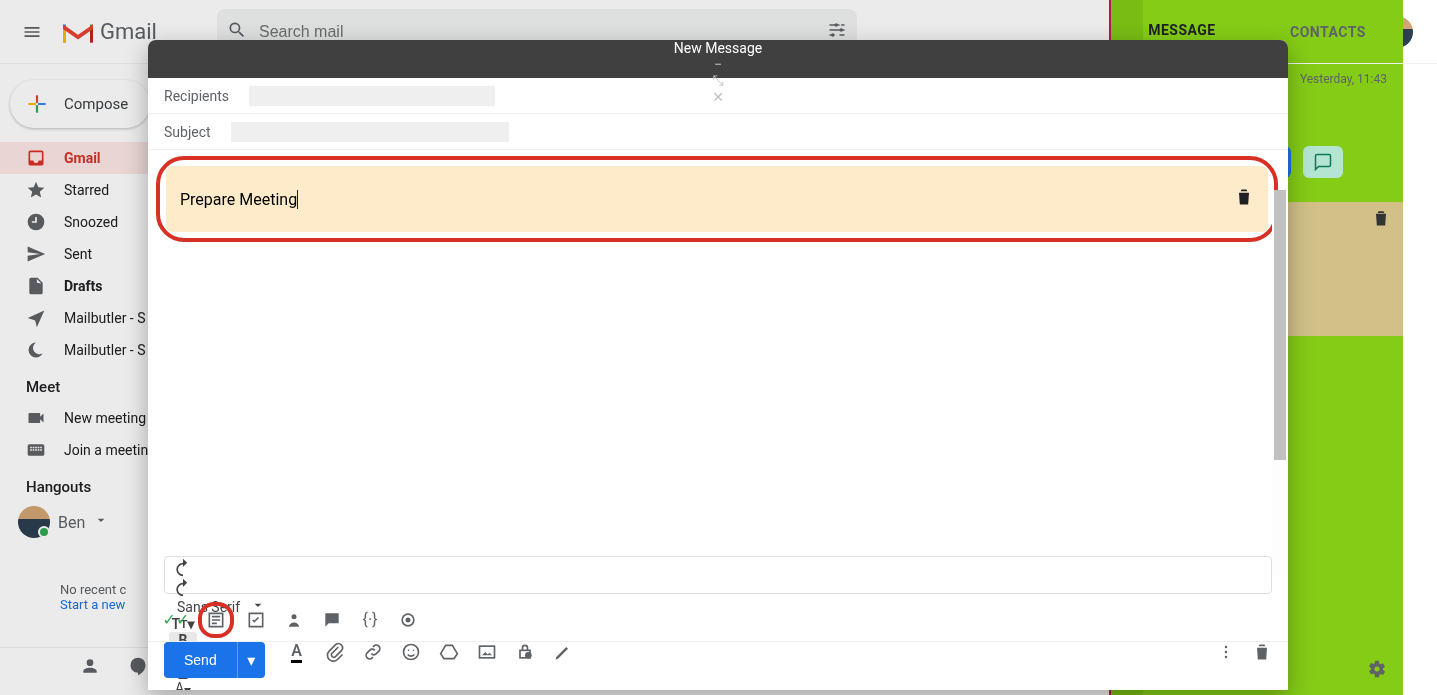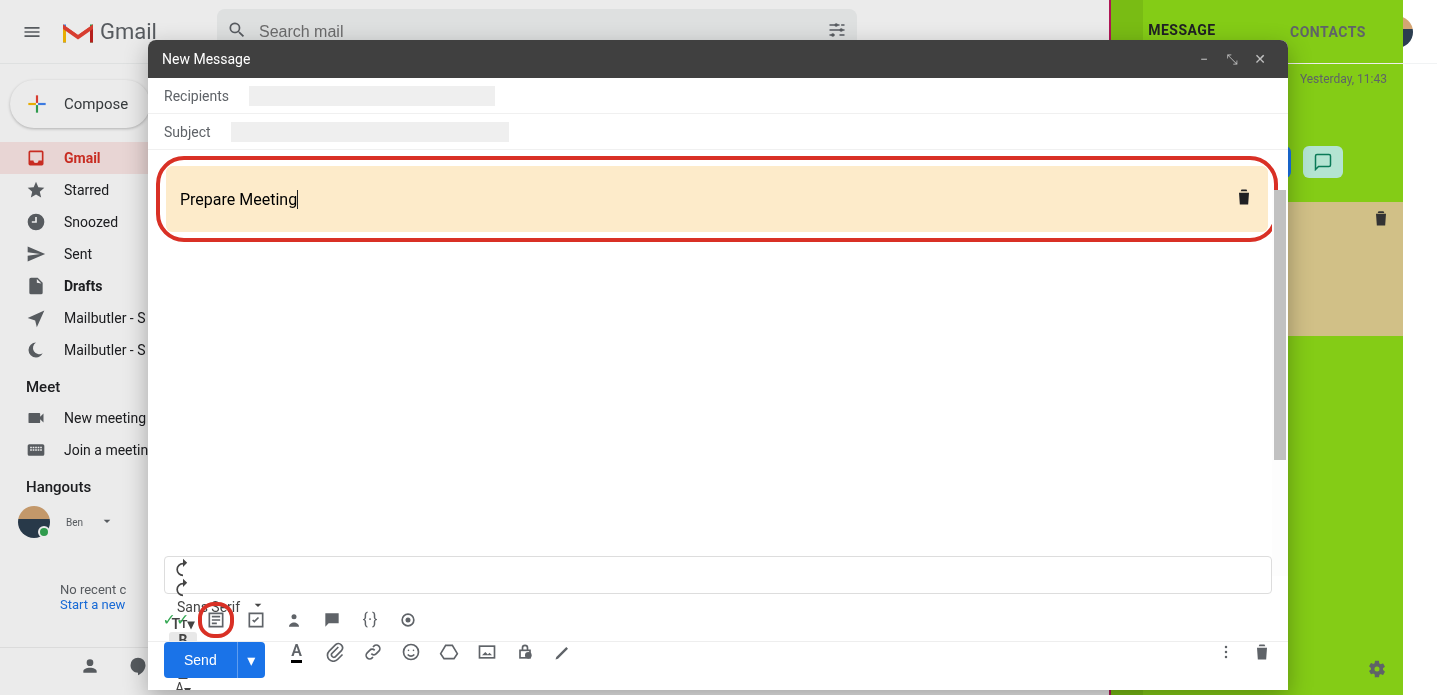--- a/index.html
+++ b/index.html
@@ -40,32 +40,32 @@
   
   
   .sidebar { position: absolute; top: 64px; left: 0; width: 256px; height: 631px; background: #fff; padding-top: 10px; }
   .compose-btn { margin: 6px 0 14px 10px; height: 48px; width: 140px; border-radius: 24px; background: #fff; box-shadow: 0 1px 3px rgba(0,0,0,0.25); display: flex; align-items: center; gap: 14px; padding-left: 14px; cursor: pointer; font-size: 15px; color: #3c4043; }
   .sidebar-item { height: 32px; display: flex; align-items: center; gap: 18px; padding-left: 26px; border-radius: 0 16px 16px 0; font-size: 14px; color: #202124; cursor: pointer; }
   .sidebar-item.active { background: #fce8e6; color: #d93025; font-weight: 700; }
   .sidebar-item.active .sidebar-icon { color: #d93025; }
   .sidebar-item.bold { font-weight: 700; }
   .sidebar-icon { width: 20px; height: 20px; display: flex; align-items: center; justify-content: center; color: #5f6368; }
   .sidebar-section { padding: 12px 0 6px 26px; font-size: 15px; color: #202124; font-weight: 500; }
-  .hangouts-user { display: flex; align-items: center; gap: 16px; padding: 4px 0 4px 18px; font-size: 10px; color: #5f6368;}
+  .hangouts-user { display: flex; align-items: center; gap: 8px; padding: 4px 0 4px 18px; font-size: 16px; color: #5f6368;}
   .hangouts-avatar-wrap { position: relative; width: 32px; height: 32px; }
   .hangouts-avatar { width: 32px; height: 32px; border-radius: 50%; background: linear-gradient(#d4a574 40%, #2c3e50 40%); }
   .hangouts-presence { position: absolute; bottom: 0; right: 0; width: 12px; height: 12px; border-radius: 50%; background: #34a853; border: 2px solid #fff; }
   .sidebar-footer-text { margin-top: 40px; padding-left: 60px; font-size: 13px; color: #5f6368; }
   .sidebar-footer-link { padding-left: 60px; font-size: 13px; color: #1a73e8; cursor: pointer; }
   .sidebar-bottom { position: absolute; bottom: 8px; left: 0; width: 256px; height: 40px; border-top: 1px solid #eee; display: flex; align-items: center; padding-left: 80px; gap: 28px; color: #5f6368;}
   .sidebar-bottom-icon { color: #5f6368; }
   
   
   .compose-window { position: absolute; left: 148px; top: 40px; width: 1140px; height: 650px; background: #fff; box-shadow: 0 8px 24px rgba(0,0,0,0.3); border-radius: 8px 8px 0 0; overflow: hidden; z-index: 10; display: flex; flex-direction: column; }
-  .compose-header { height: 38px; background: #404040; color: #fff; display: flex; align-items: center; padding: 0 14px; font-size: 14px; }
+  .compose-header { height: 38px; background: #404040; color: #fff; display: flex; align-items: center; padding: 0 14px; font-size: 14px; flex-direction: column; }
   .compose-header-spacer { flex: 1; }
   .compose-header-icon { width: 28px; text-align: center; font-size: 14px; color: #c0c0c0; cursor: pointer; }
   .compose-field-row { height: 36px; display: flex; align-items: center; padding: 0 16px; border-bottom: 1px solid #f0f0f0; font-size: 14px; color: #5f6368; gap: 20px;}
   .compose-field-input { height: 20px; background: #efefef; border: none; }
   .compose-field-input.w1 { width: 246px; }
   .compose-field-input.w2 { width: 278px; }
   
   .task-row-wrapper { padding: 6px 10px 6px 8px; }
   .task-row-highlight { border: 4px solid #d93025; border-radius: 28px; padding: 6px 6px; }
   .task-row { height: 66px; background: #fdebca; border-radius: 6px; display: flex; align-items: center; padding: 0 14px; }

